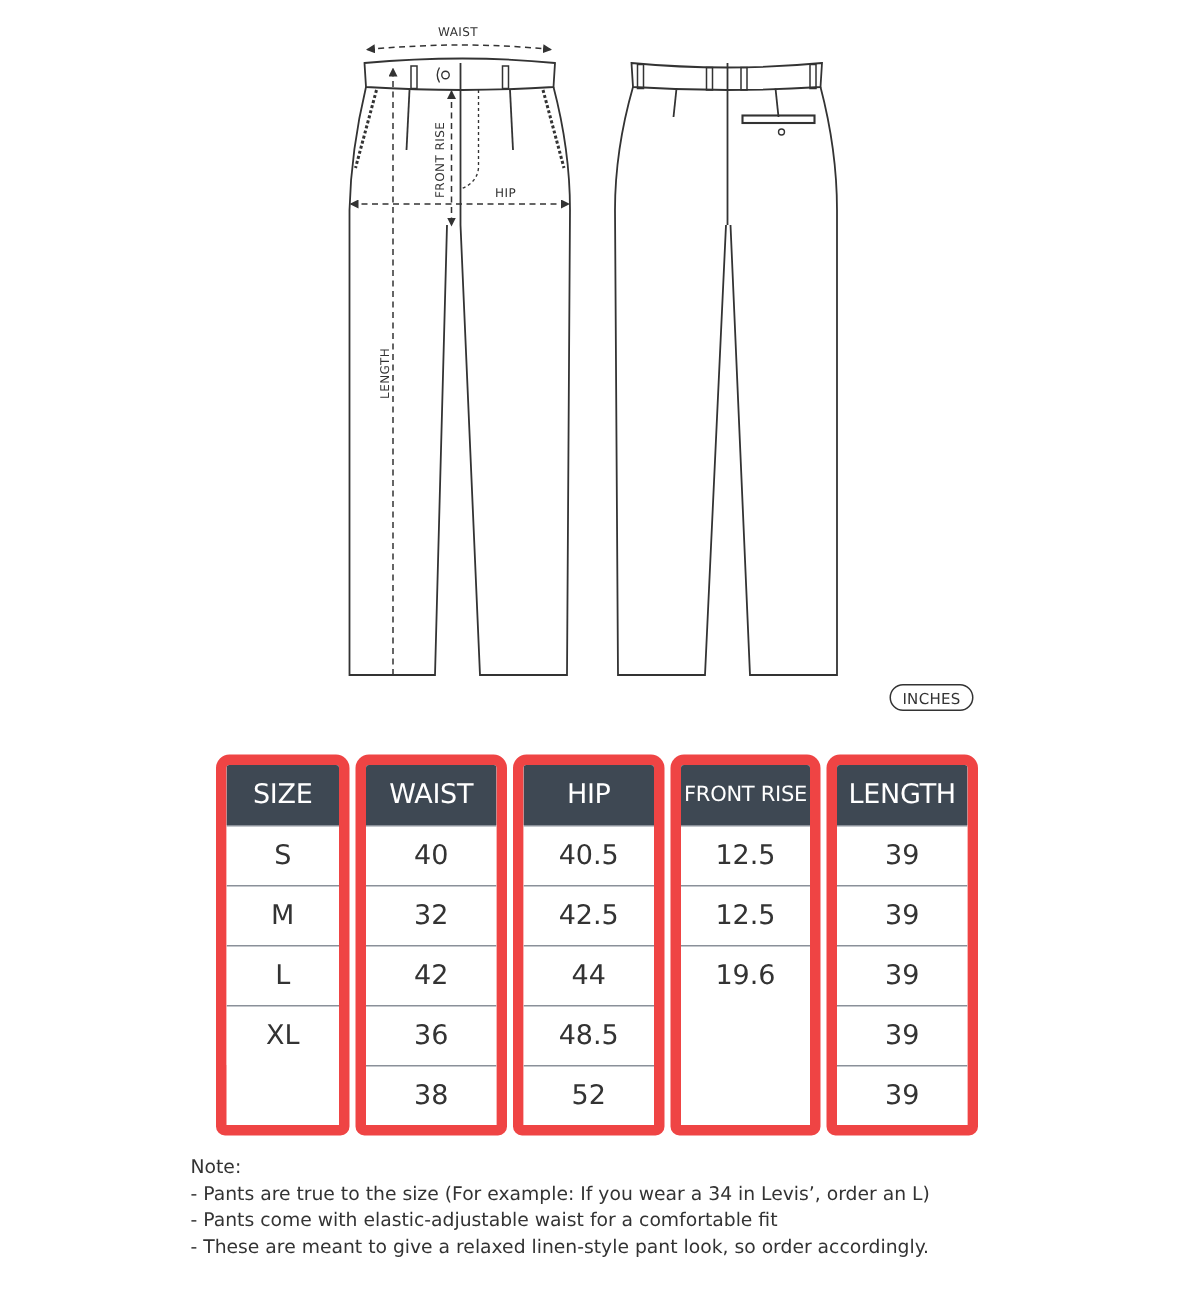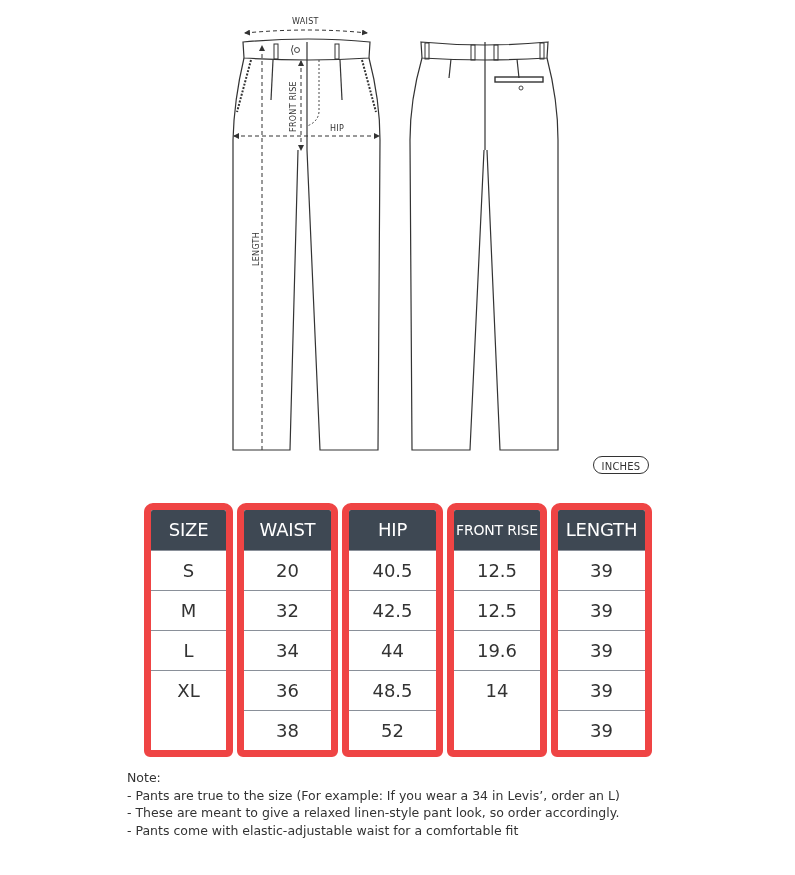--- a/index.html
+++ b/index.html
@@ -89,49 +89,48 @@
 <div class="table">
   <div class="col" style="width:89px">
     <div class="hd">SIZE</div>
     <div class="cell">S</div>
     <div class="cell">M</div>
     <div class="cell">L</div>
     <div class="cell">XL</div>
   </div>
   <div class="col" style="width:101px">
     <div class="hd">WAIST</div>
-    <div class="cell">20</div>
+    <div class="cell">40</div>
     <div class="cell">32</div>
-    <div class="cell">34</div>
+    <div class="cell">42</div>
     <div class="cell">36</div>
     <div class="cell">38</div>
   </div>
   <div class="col" style="width:101px">
     <div class="hd">HIP</div>
     <div class="cell">40.5</div>
     <div class="cell">42.5</div>
     <div class="cell">44</div>
     <div class="cell">48.5</div>
     <div class="cell">52</div>
   </div>
   <div class="col" style="width:100px">
     <div class="hd small">FRONT RISE</div>
     <div class="cell">12.5</div>
     <div class="cell">12.5</div>
     <div class="cell">19.6</div>
-    <div class="cell">14</div>
   </div>
   <div class="col" style="width:101px">
     <div class="hd">LENGTH</div>
     <div class="cell">39</div>
     <div class="cell">39</div>
     <div class="cell">39</div>
     <div class="cell">39</div>
     <div class="cell">39</div>
   </div>
 </div>
 
 <div class="notes">
   <div>Note:</div>
   <div>- Pants are true to the size (For example: If you wear a 34 in Levis’, order an L)</div>
+  <div>- Pants come with elastic-adjustable waist for a comfortable fit</div>
   <div>- These are meant to give a relaxed linen-style pant look, so order accordingly.</div>
-  <div>- Pants come with elastic-adjustable waist for a comfortable fit</div>
 </div>
 
 </body></html>

